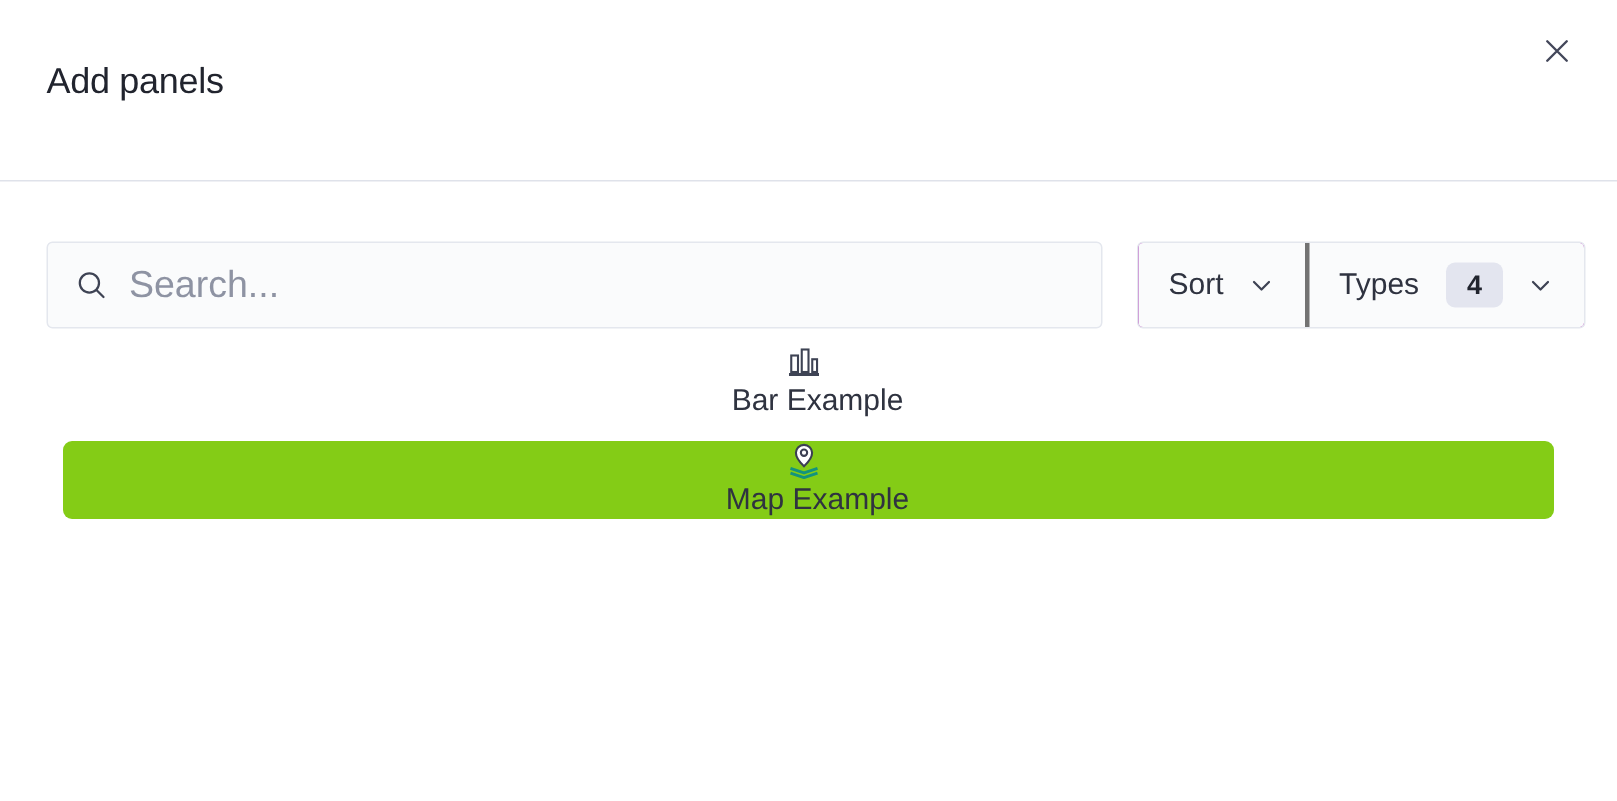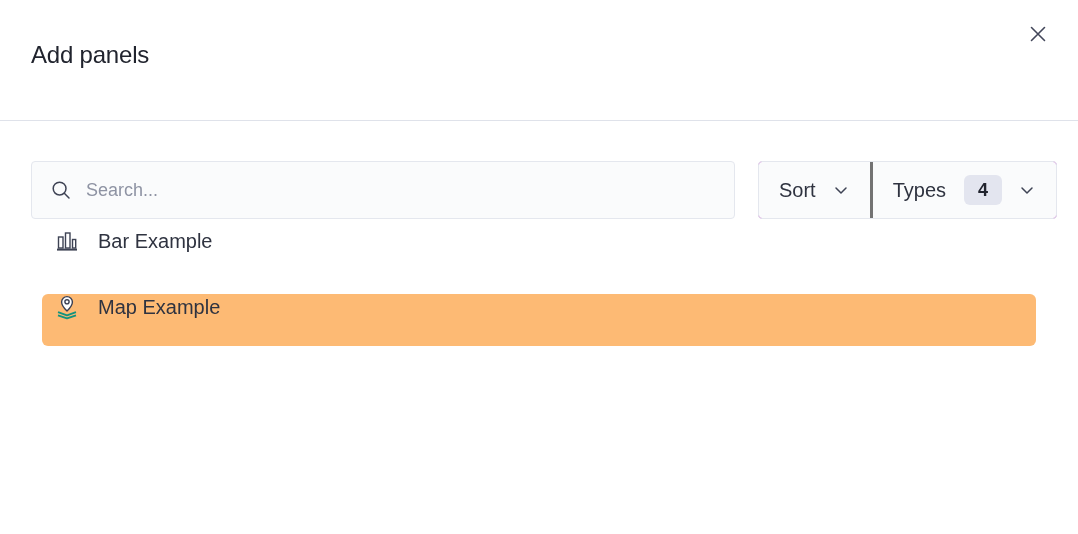--- a/index.html
+++ b/index.html
@@ -78,21 +78,21 @@
     height: 22px;
     flex: 0 0 22px;
     margin-right: 14px;
     display: block;
   }
   .search-input {
     border: none;
     outline: none;
     background: transparent;
     font-family: "Liberation Sans", sans-serif;
-    font-size: 18px;
+    font-size: 25px;
     color: #3a3f4d;
     width: 620px;
     height: 26px;
     padding: 0;
   }
   .search-input::placeholder {
     color: #8e93a3;
     opacity: 1;
   }
 
@@ -152,27 +152,29 @@
     left: 0;
     top: 228px;
     width: 1078px;
   }
   .panel-row {
     position: relative;
     margin: 0 42px;
     height: 52px;
     border-radius: 6px;
     display: flex;
+    align-items: center;
     padding-left: 12px;
     box-sizing: border-box;
     cursor: pointer;
     background: transparent;
+    flex-direction: column;
   }
   .panel-row.selected {
-    background: #fdba74;
+    background: #84cc16;
   }
   .panel-row + .panel-row { margin-top: 14px; }
   .row-icon {
     width: 26px;
     height: 26px;
     flex: 0 0 26px;
     margin-right: 18px;
     display: block;
   }
   .row-label {

